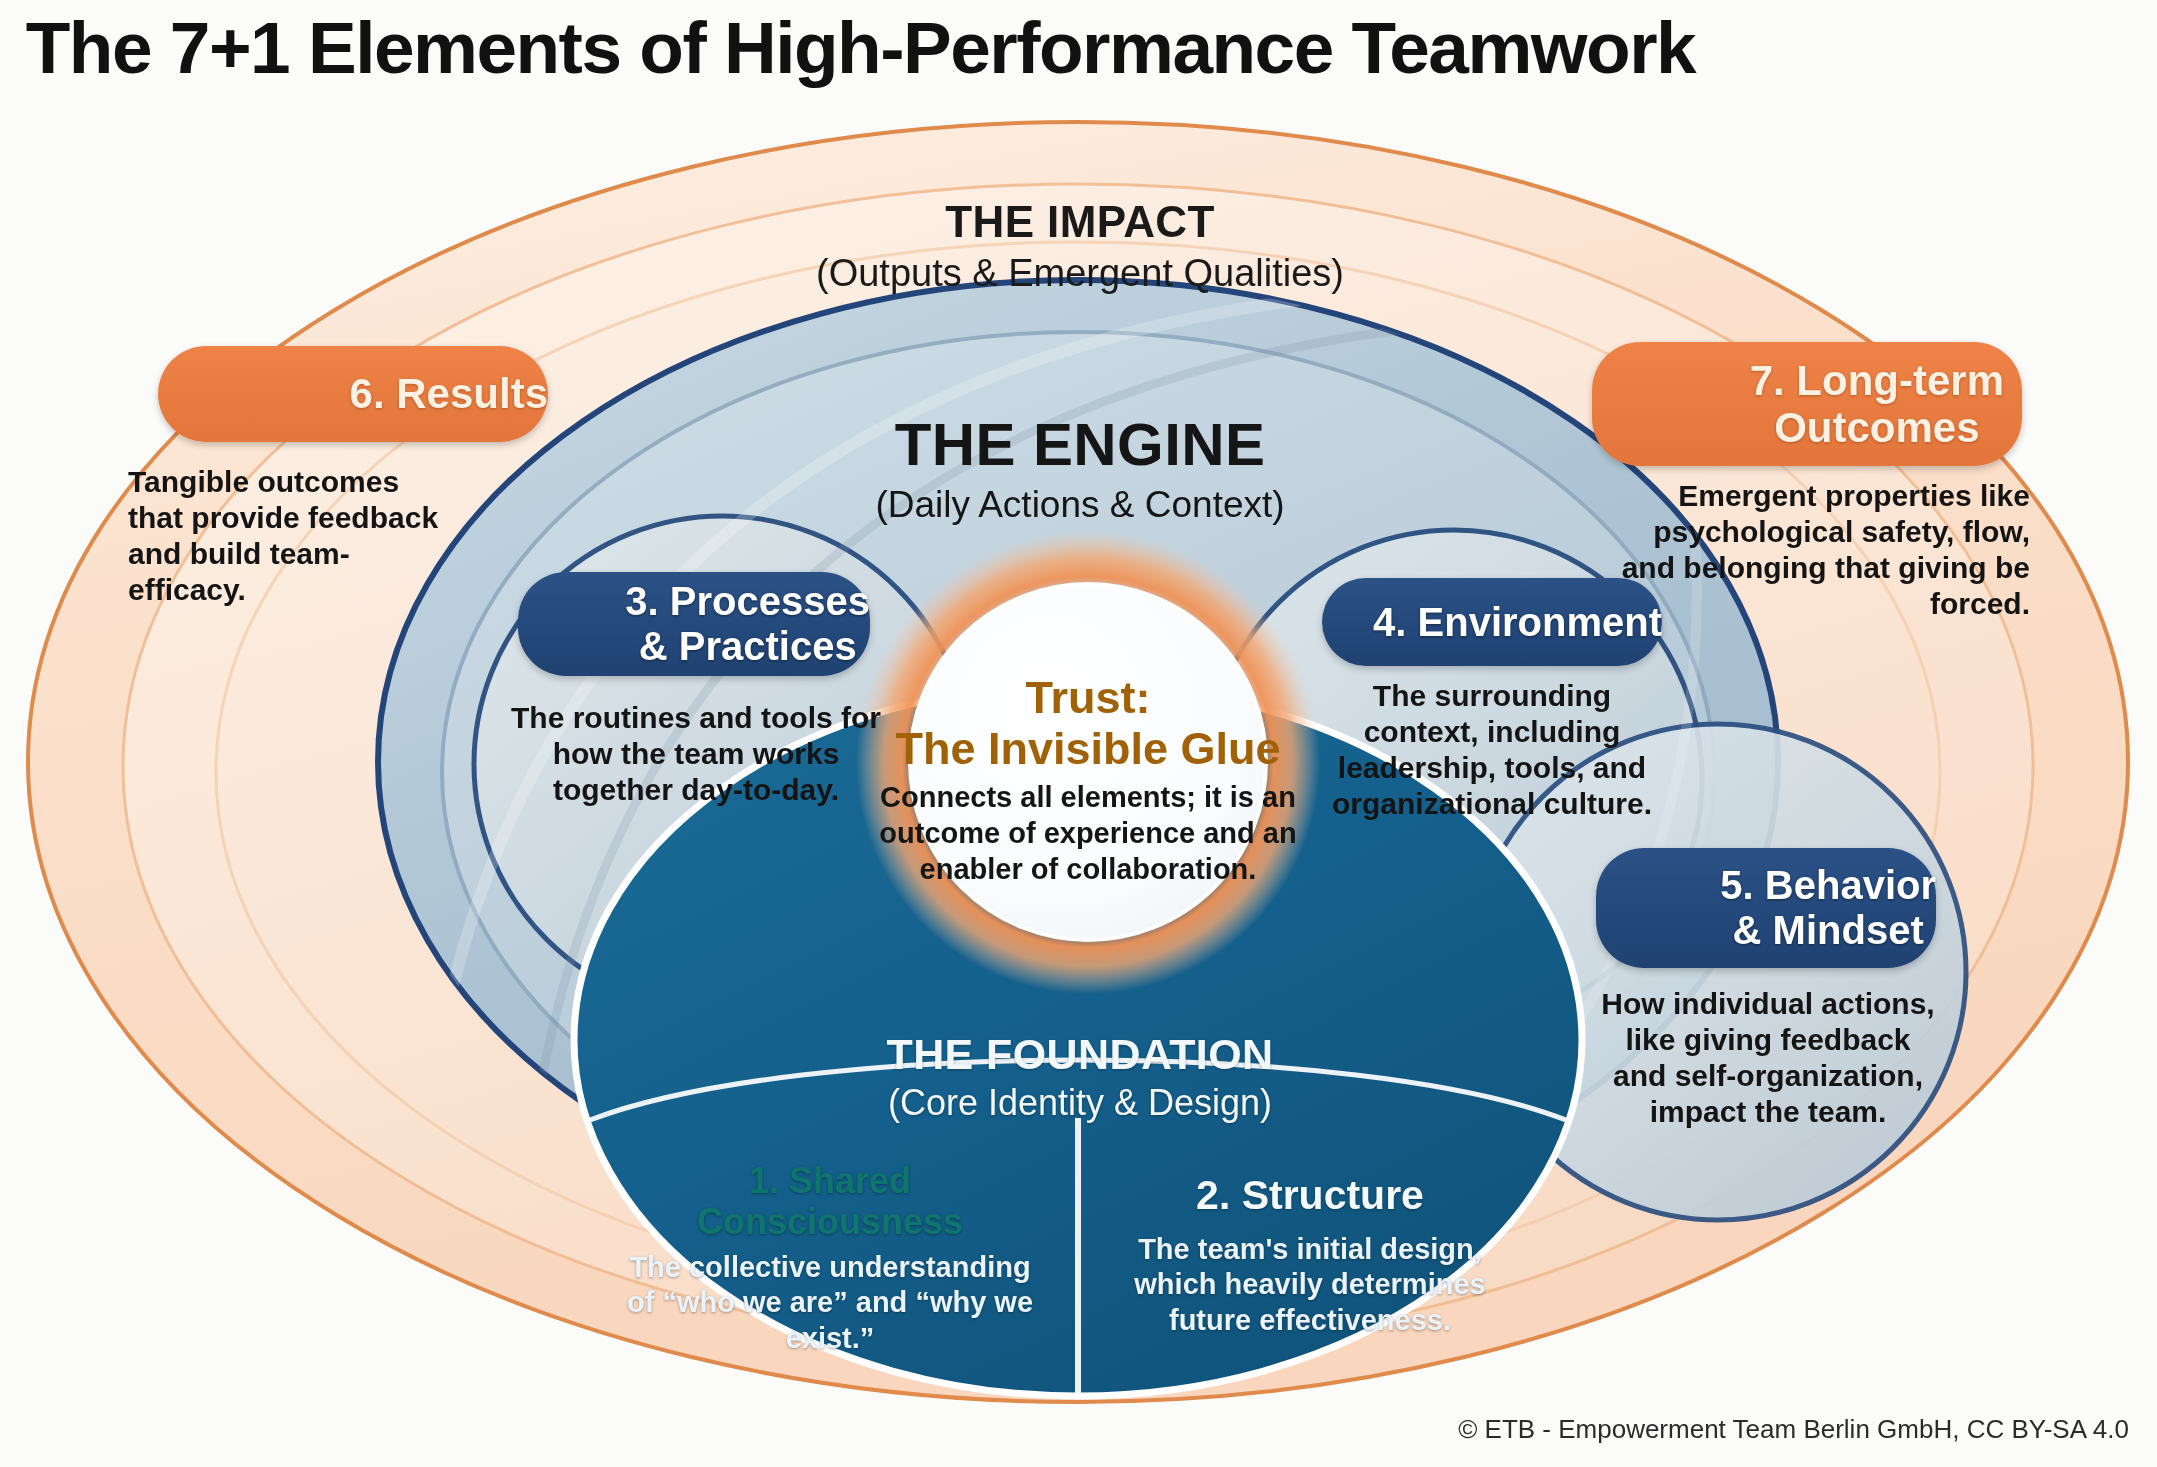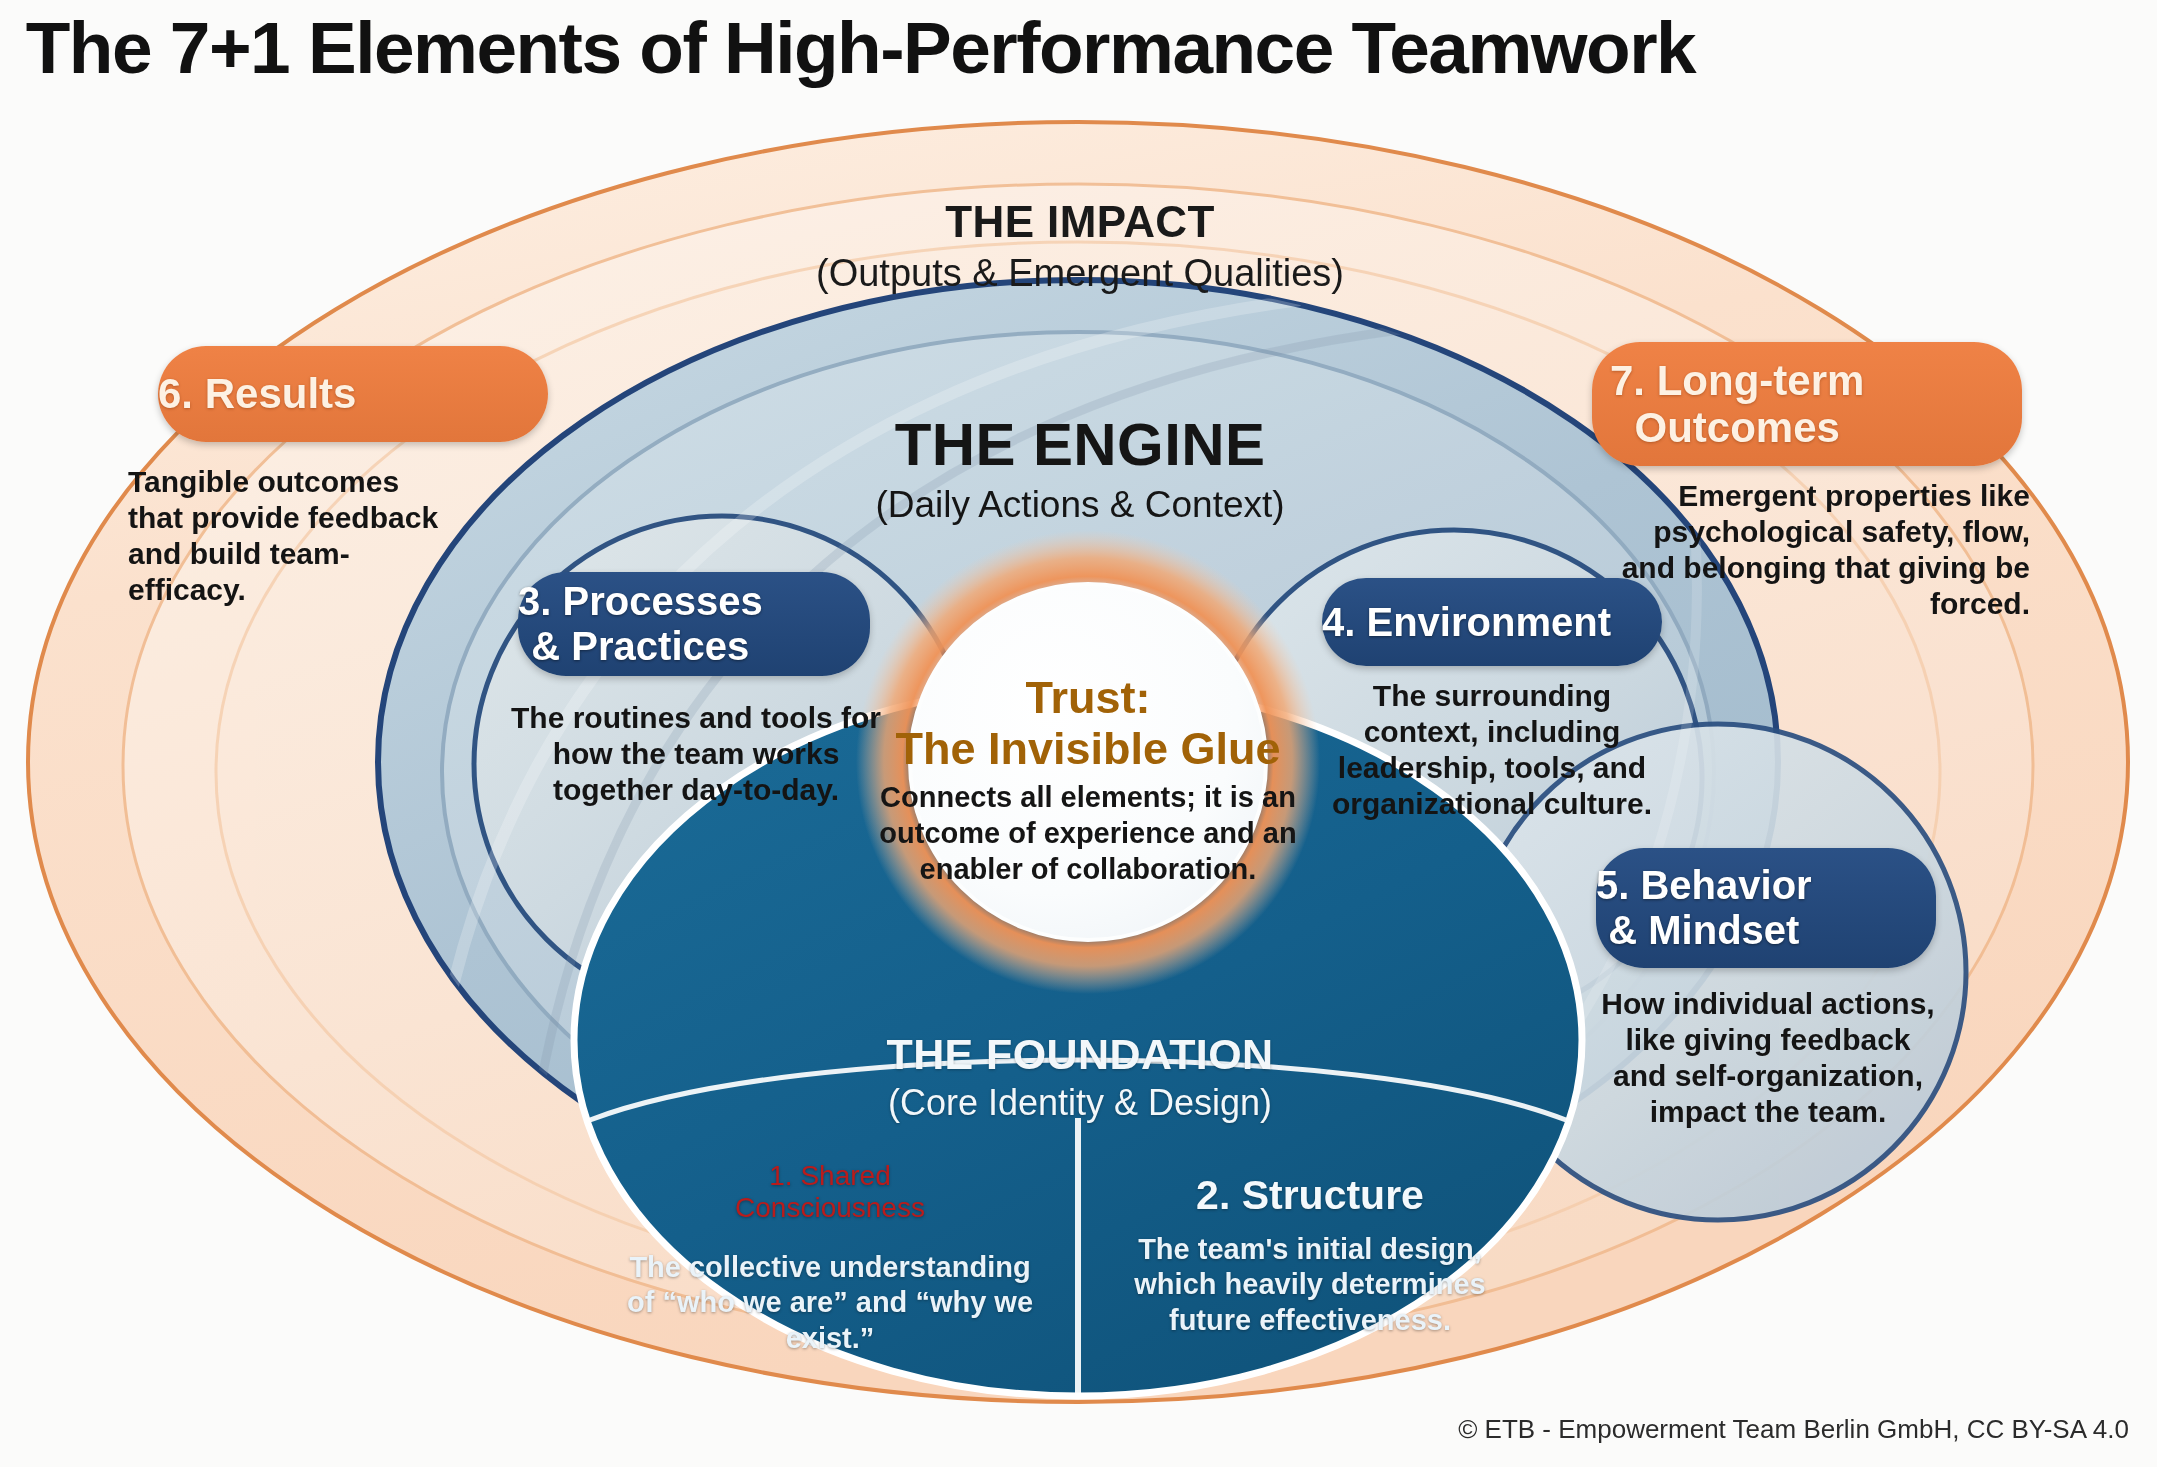--- a/index.html
+++ b/index.html
@@ -58,21 +58,21 @@
   .foundation-label { left: 760px; top: 1030px; width: 640px; color: #f2f7fa; }
   .foundation-label .layer-title { font-size: 43px; text-shadow: 0 1px 3px rgba(0,0,0,.3); }
   .foundation-label .layer-sub  { font-size: 36px; margin-top: 2px; text-shadow: 0 1px 3px rgba(0,0,0,.3); }
 
   
   .badge {
     position: absolute;
     border-radius: 48px;
     display: flex;
     align-items: center;
-    justify-content: flex-start;
+    justify-content: flex-end;
     text-align: center;
     font-weight: bold;
     line-height: 1.12;
     box-sizing: border-box;
     box-shadow: 0 3px 7px rgba(0,0,0,0.22);
   }
   .badge-orange {
     background: linear-gradient(180deg,#ef8246 0%,#e2763b 100%);
     color: #fdf1e3;
     text-shadow: 0 1px 3px rgba(120,50,10,.45);
@@ -121,21 +121,21 @@
     position: absolute;
     left: 876px; top: 780px; width: 424px;
     text-align: center;
     font-size: 29px;
     font-weight: bold;
     line-height: 1.24;
     color: #151515;
   }
 
   #found-1-title { position:absolute; left: 640px; top: 1160px; width: 380px; text-align:center;
-                   font-size: 28px; font-weight:normal; line-height:1.14; color:#b91c1c;
+                   font-size: 36px; font-weight:bold; line-height:1.14; color:#0f766e;
                    text-shadow: 0 1px 3px rgba(0,0,0,.35); }
   #found-1-desc  { position:absolute; left: 612px; top: 1250px; width: 436px; text-align:center;
                    font-size: 29px; font-weight:bold; line-height:1.22; color:#eaf3f9;
                    text-shadow: 0 1px 3px rgba(0,0,0,.35); }
   #found-2-title { position:absolute; left: 1130px; top: 1172px; width: 360px; text-align:center;
                    font-size: 41px; font-weight:bold; color:#f4f9fc;
                    text-shadow: 0 1px 3px rgba(0,0,0,.35); }
   #found-2-desc  { position:absolute; left: 1115px; top: 1232px; width: 390px; text-align:center;
                    font-size: 29px; font-weight:bold; line-height:1.22; color:#eaf3f9;
                    text-shadow: 0 1px 3px rgba(0,0,0,.35); }

